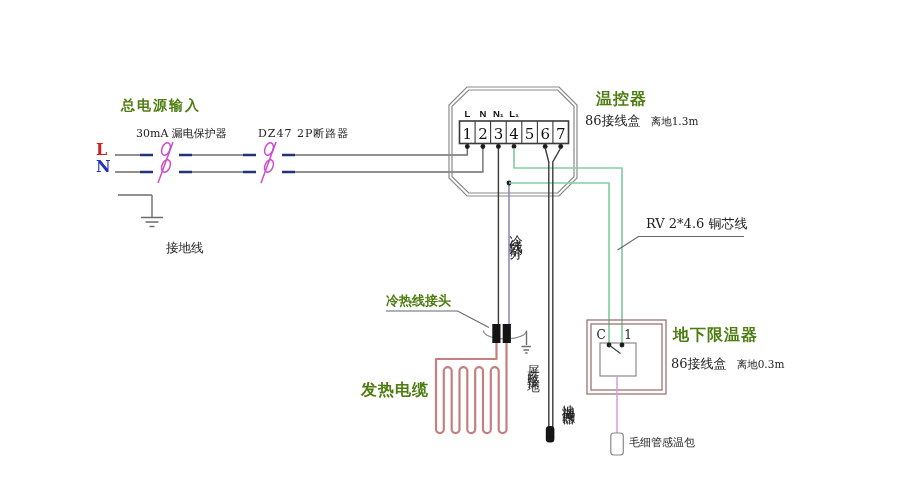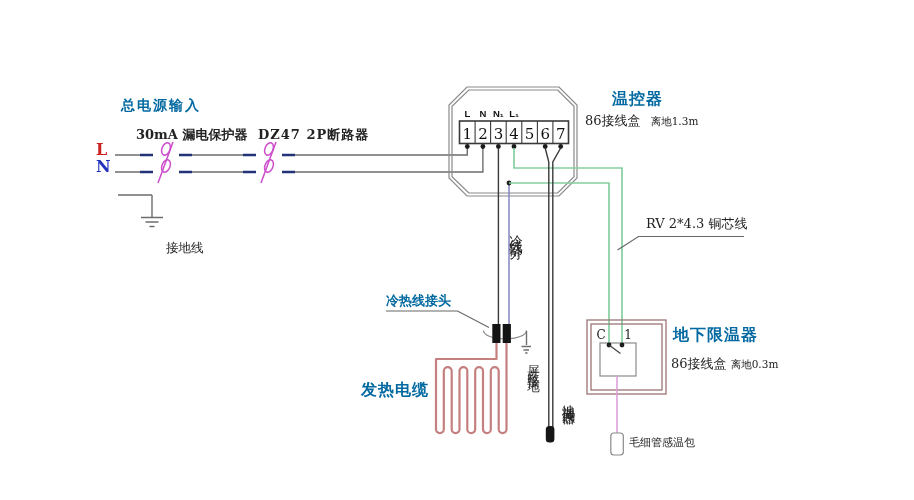--- a/index.html
+++ b/index.html
@@ -1,24 +1,24 @@
 <!DOCTYPE html>
 <html style="--title-red: #c42222; --l-red: #cc2222; --n-blue: #2233bb; --wire-green: #85cfa0; --wire-purple: #8585c0; --wire-pink: #dd9ad4; --cable-red: #c57f7f; --breaker-magenta: #cc4ccc; --dash-navy: #223377;"><head>
 <meta charset="utf-8">
 <style>
   html,body{margin:0;padding:0;background:#fff;}
   #stage{position:relative;width:914px;height:500px;background:#ffffff;overflow:hidden;
          font-family:"DejaVu Serif","Liberation Serif",serif;color:#222;}
   #wiring-svg{position:absolute;left:0;top:0;width:914px;height:500px;}
   .label{position:absolute;white-space:nowrap;line-height:1.15;}
   .vtext{writing-mode:vertical-rl;text-orientation:upright;white-space:nowrap;}
-  .heading{font-family:"Liberation Sans","DejaVu Sans",sans-serif;font-weight:bold;color:#0369a1;}
+  .heading{font-family:"Liberation Sans","DejaVu Sans",sans-serif;font-weight:bold;color:#4d7c0f;}
   .title{font-family:"Liberation Sans","DejaVu Sans",sans-serif;font-weight:bold;
          color:var(--title-red);font-size:13.5px;letter-spacing:1px;}
-  .small{font-size:13px;color:#222;font-weight:bold;}
+  .small{font-size:11px;color:#222;}
   .l-label{color:var(--l-red);font-weight:bold;font-size:16px;}
   .n-label{color:var(--n-blue);font-weight:bold;font-size:16px;}
   
   .wire-gray{stroke:#6e6e6e;stroke-width:1.4;fill:none;}
   .wire-dark{stroke:#3a3a3a;stroke-width:1.4;fill:none;}
   .wire-green{stroke:var(--wire-green);stroke-width:1.7;fill:none;}
   .wire-purple{stroke:var(--wire-purple);stroke-width:1.5;fill:none;}
   .wire-pink{stroke:var(--wire-pink);stroke-width:1.5;fill:none;}
   .wire-red{stroke:var(--cable-red);stroke-width:2.2;fill:none;stroke-linejoin:round;}
   .dash-navy{stroke:var(--dash-navy);stroke-width:2.6;fill:none;}
@@ -151,39 +151,39 @@
   </svg>
 
 
   <div class="label heading" style="left:121px;top:97px;font-size:14px;letter-spacing:2px;">总电源输入</div>
   <div class="label small" style="left:136px;top:128px;">30mA 漏电保护器</div>
   <div class="label small" style="left:258px;top:128px;letter-spacing:1px;">DZ47 2P断路器</div>
   <div class="label l-label" style="left:96px;top:141px;">L</div>
   <div class="label n-label" style="left:96px;top:158px;">N</div>
   <div class="label" style="left:166px;top:193px;font-size:12.5px;margin-top:48px;">接地线</div>
 
-  <div class="label heading" style="left:612px;top:90px;font-size:16px;letter-spacing:1px;">温控器</div>
+  <div class="label heading" style="left:596px;top:90px;font-size:16px;letter-spacing:1px;">温控器</div>
   <div class="label" style="left:585px;top:114px;font-size:13px;">
     <span>86接线盒</span>
     <span style="font-size:10.5px;margin-left:6px;">离地1.3m</span>
   </div>
 
-  <div class="label" style="left:646px;top:217px;font-size:13px;">RV 2*4.3 铜芯线</div>
+  <div class="label" style="left:646px;top:217px;font-size:13px;">RV 2*4.6 铜芯线</div>
 
   <div class="label vtext" style="left:508px;top:224px;font-size:13.5px;letter-spacing:4px;">冷线部分</div>
 
   <div class="label heading" style="left:386px;top:294px;font-size:13px;">冷热线接头</div>
 
   <div class="label heading" style="left:361px;top:381px;font-size:16px;letter-spacing:1px;">发热电缆</div>
 
   <div class="label vtext" style="left:526px;top:355px;font-size:12.5px;letter-spacing:5px;">屏蔽接地</div>
 
   <div class="label vtext" style="left:560px;top:394px;font-size:13px;letter-spacing:2px;">地温传感器</div>
 
   <div class="label heading" style="left:673px;top:326px;font-size:16px;letter-spacing:1px;">地下限温器</div>
   <div class="label" style="left:671px;top:357px;font-size:13px;">
     <span>86接线盒</span>
-    <span style="font-size:10.5px;">离地0.3m</span>
+    <span style="font-size:10.5px;margin-left:6px;">离地0.3m</span>
   </div>
 
   <div class="label" style="left:629px;top:437px;font-size:11px;">毛细管感温包</div>
 
 </div>
 
 </body></html>

